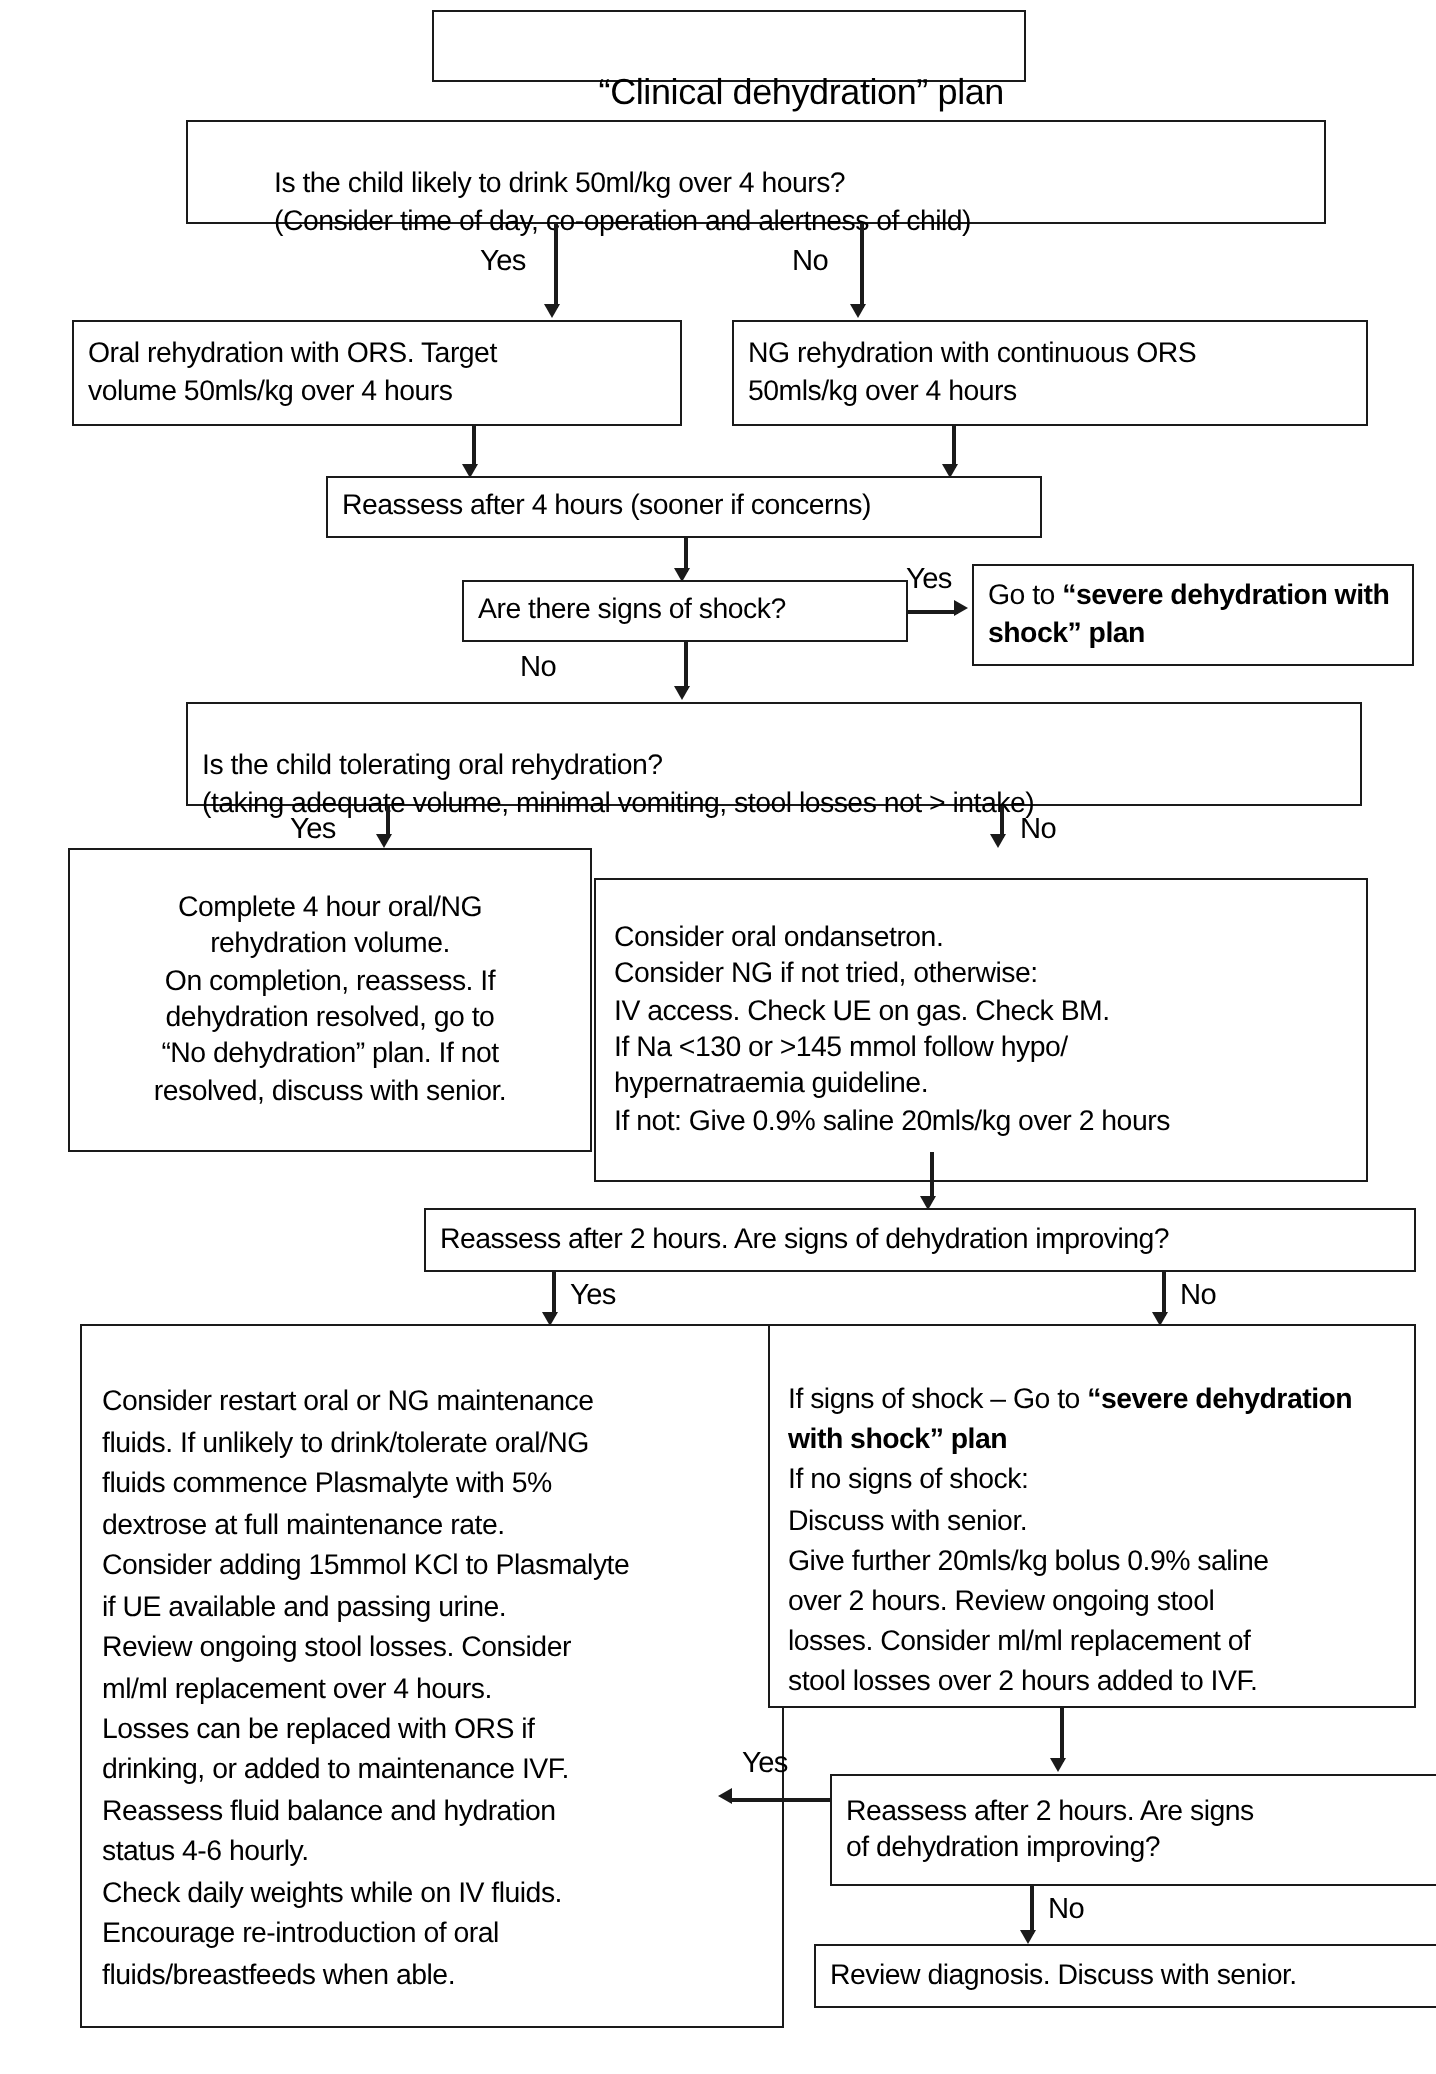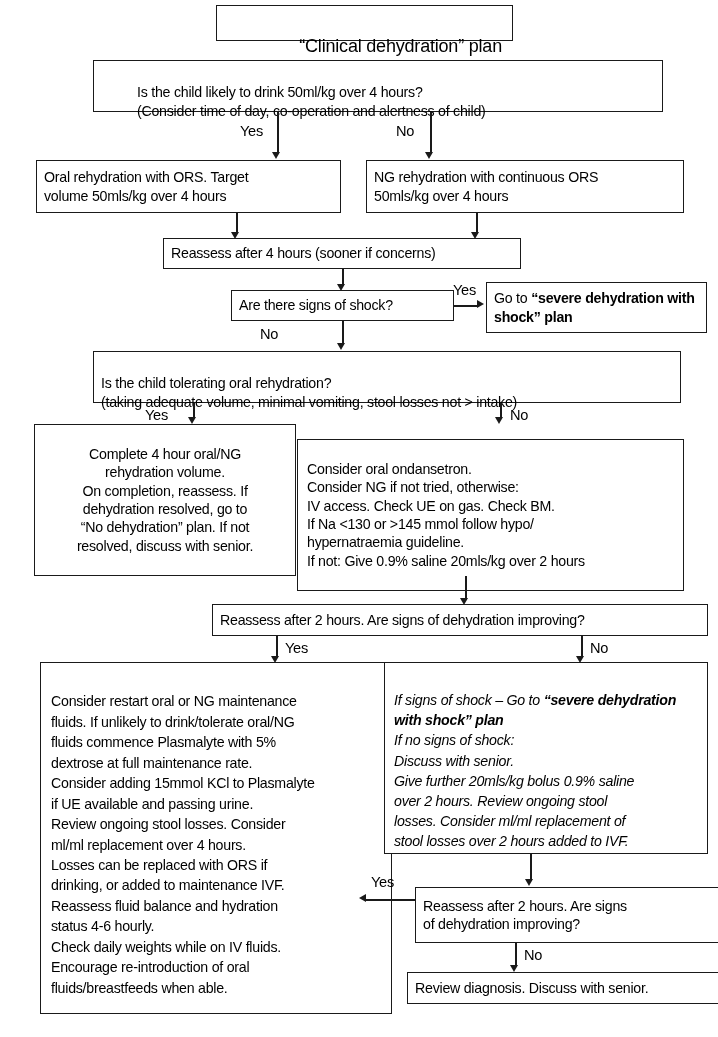--- a/index.html
+++ b/index.html
@@ -183,21 +183,21 @@
 ml/ml replacement over 4 hours.
 Losses can be replaced with ORS if
 drinking, or added to maintenance IVF.
 Reassess fluid balance and hydration
 status 4-6 hourly.
 Check daily weights while on IV fluids.
 Encourage re-introduction of oral
 fluids/breastfeeds when able.</span>
   </div>
 
-  <div class="box" style="left:384px;top:662px;width:324px;height:192px;padding:7px 9px;line-height:1.42;font-style:italic;">
+  <div class="box" style="left:384px;top:662px;width:324px;height:192px;padding:7px 9px;line-height:1.42;">
     <span><span>If signs of shock – Go to </span><b>“severe dehydration with shock” plan</b><br><span style="white-space:pre-line;">If no signs of shock:
 Discuss with senior.
 Give further 20mls/kg bolus 0.9% saline
 over 2 hours. Review ongoing stool
 losses. Consider ml/ml replacement of
 stool losses over 2 hours added to IVF.</span></span>
   </div>
 
   <div class="vline" style="left:530px;top:854px;height:27px;"></div>
   <div class="arrow-d" style="left:525.4px;top:879px;"></div>

